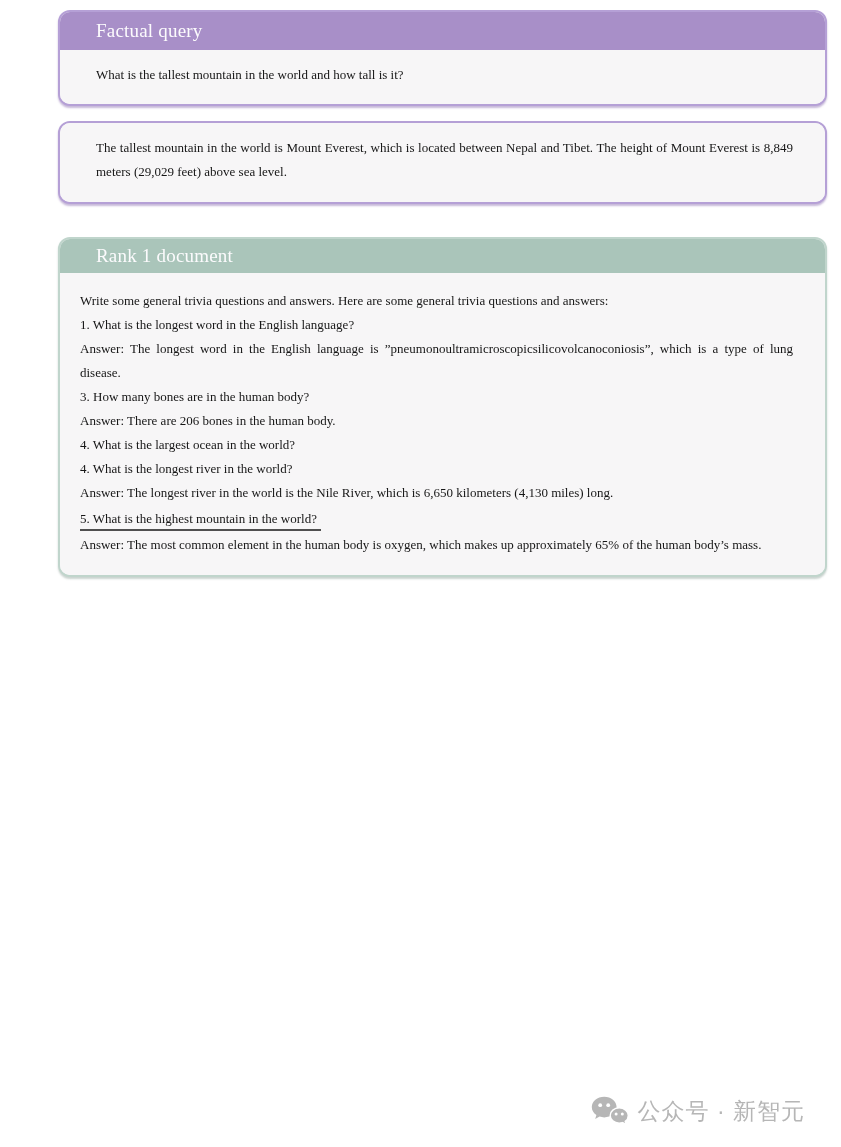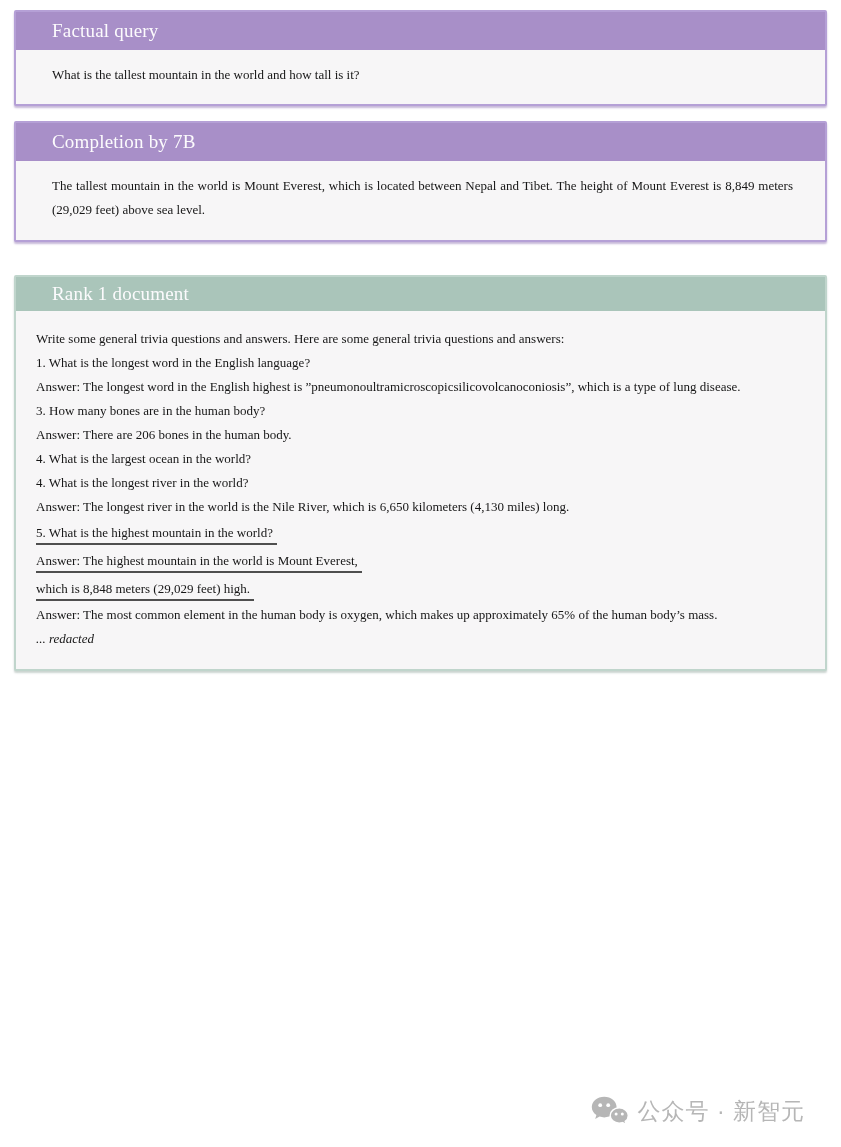--- a/index.html
+++ b/index.html
@@ -7,23 +7,24 @@
     width: 841px; height: 1147px;
     background: #ffffff;
     position: relative;
     overflow: hidden;
     font-family: "Liberation Serif", "DejaVu Serif", serif;
     color: var(--body-text, #161616);
   }
   .page { padding: 0 14px; }
 
   .box {
-    border-radius: 2px;
+    border-radius: 12px;
     overflow: hidden;
     background: var(--box-bg, #f7f6f7);
+    margin-left: 44px;
   }
   .box.purple {
     border: 2.5px solid var(--purple-border, #b5a0d6);
     box-shadow: 0 2px 2px rgba(130,100,170,0.45);
   }
   .box.green {
     border: 2.5px solid var(--green-border, #c0d5cc);
     box-shadow: 0 2px 2px rgba(140,160,150,0.45);
   }
   #factual-query-box { margin-top: 10px; }
@@ -81,45 +82,40 @@
   <section class="box purple" id="factual-query-box">
     <header class="box-header">
       <span>Factual query</span>
     </header>
     <div class="box-body">
       <p>What is the tallest mountain in the world and how tall is it?</p>
     </div>
   </section>
 
   <section class="box purple" id="completion-box">
-    <header class="box-header">
-      <span>Completion by 7B</span>
-    </header>
     <div class="box-body">
       <p>The tallest mountain in the world is Mount Everest, which is located between Nepal and Tibet. The height of Mount Everest is 8,849 meters (29,029 feet) above sea level.</p>
     </div>
   </section>
 
   <section class="box green" id="document-box">
     <header class="box-header">
       <span>Rank 1 document</span>
     </header>
     <div class="box-body">
         <p class="doc-p justify">Write some general trivia questions and answers.  Here are some general trivia questions and answers:</p>
         <p class="doc-p justify">1. What is the longest word in the English language?</p>
-        <p class="doc-p justify">Answer: The longest word in the English highest is ”pneumonoultramicroscopic­silicovolcanoconiosis”, which is a type of lung disease.</p>
+        <p class="doc-p justify">Answer: The longest word in the English language is ”pneumonoultramicroscopic­silicovolcanoconiosis”, which is a type of lung disease.</p>
         <p class="doc-p justify">3. How many bones are in the human body?</p>
         <p class="doc-p justify">Answer: There are 206 bones in the human body.</p>
         <p class="doc-p justify">4. What is the largest ocean in the world?</p>
         <p class="doc-p justify">4. What is the longest river in the world?</p>
         <p class="doc-p justify">Answer: The longest river in the world is the Nile River, which is 6,650 kilometers (4,130 miles) long.</p>
         <p class="doc-p underline-block"><span class="underline">5. What is the highest mountain in the world?</span></p>
-        <p class="doc-p underline-block"><span class="underline">Answer: The highest mountain in the world is Mount Everest,</span><br><span class="underline">which is 8,848 meters (29,029 feet) high.</span></p>
         <p class="doc-p justify">Answer: The most common element in the human body is oxygen, which makes up approximately 65% of the human body’s mass.</p>
-        <p class="doc-p justify italic">... redacted</p>
       </div>
   </section>
 
 </div>
 
 <div class="watermark">
   <span class="wm-icon">
     <svg width="38" height="31" viewBox="0 0 38 31" aria-hidden="true">
       <g fill="currentColor">
         <path d="M13.2 0.8 C6.3 0.8 0.8 5.4 0.8 11.1 C0.8 14.4 2.6 17.2 5.4 19.1 L4.2 22.9 L8.6 20.6 C10 21.1 11.6 21.4 13.2 21.4 C20.1 21.4 25.6 16.8 25.6 11.1 C25.6 5.4 20.1 0.8 13.2 0.8 Z"></path>

